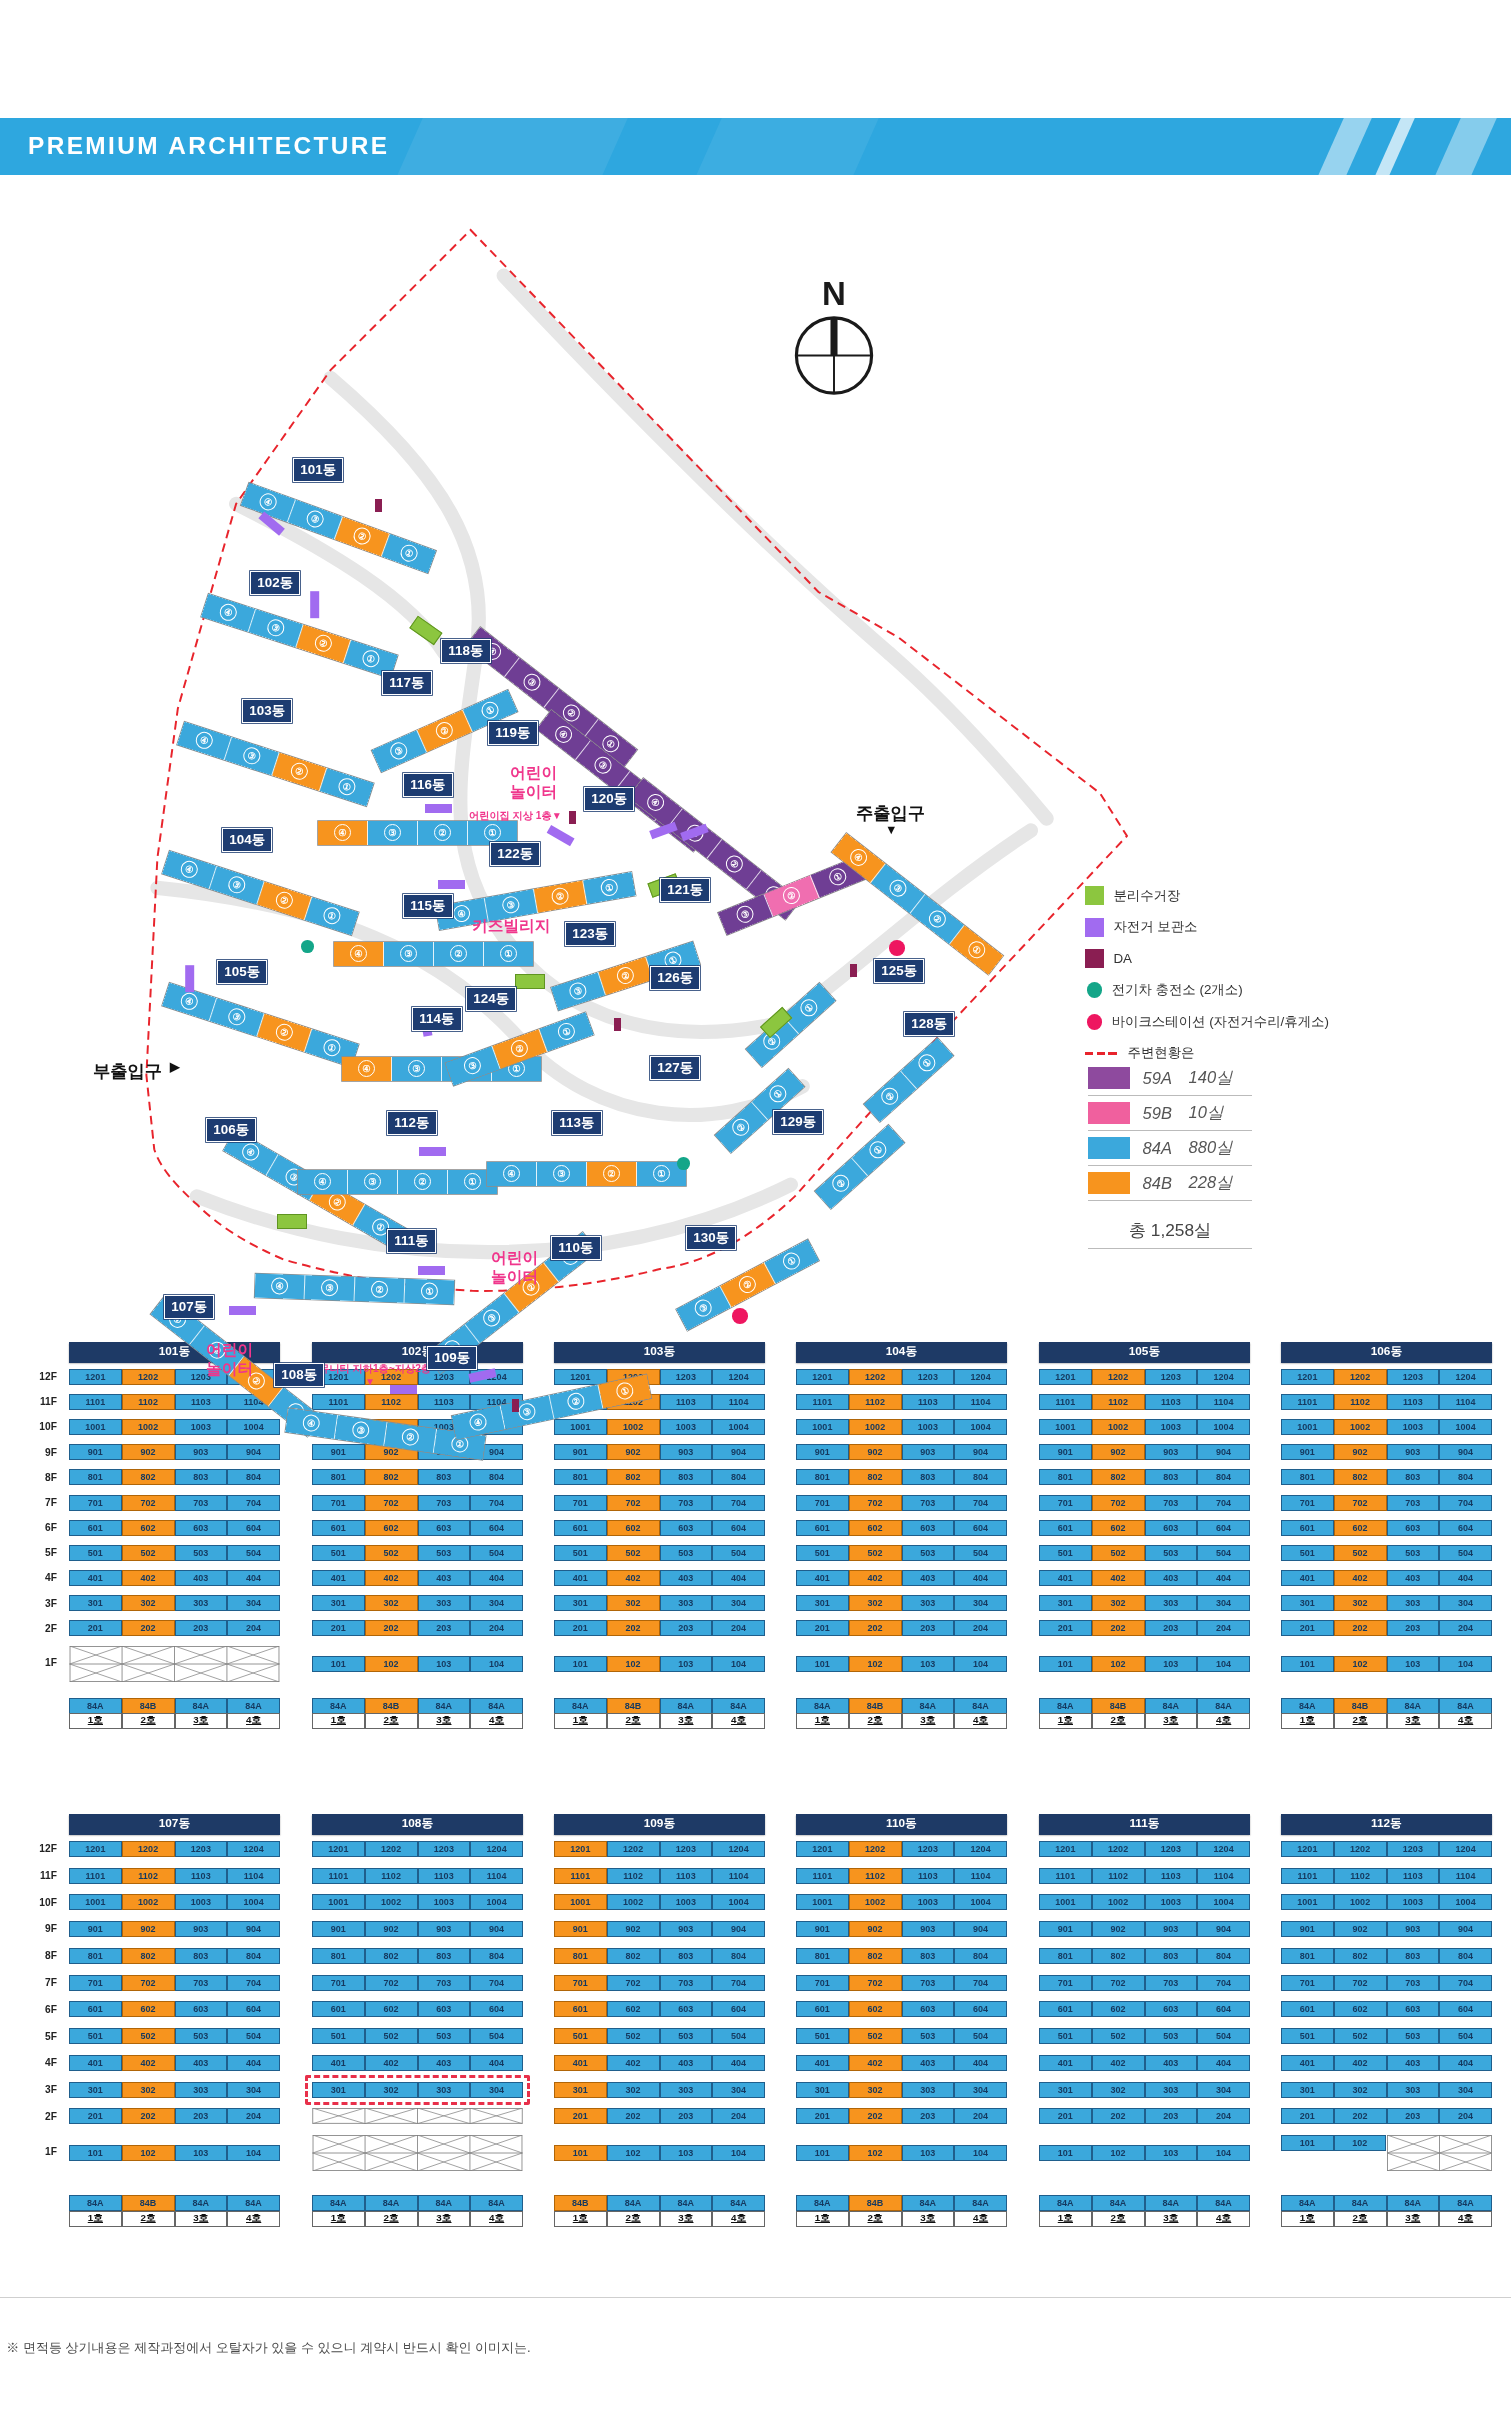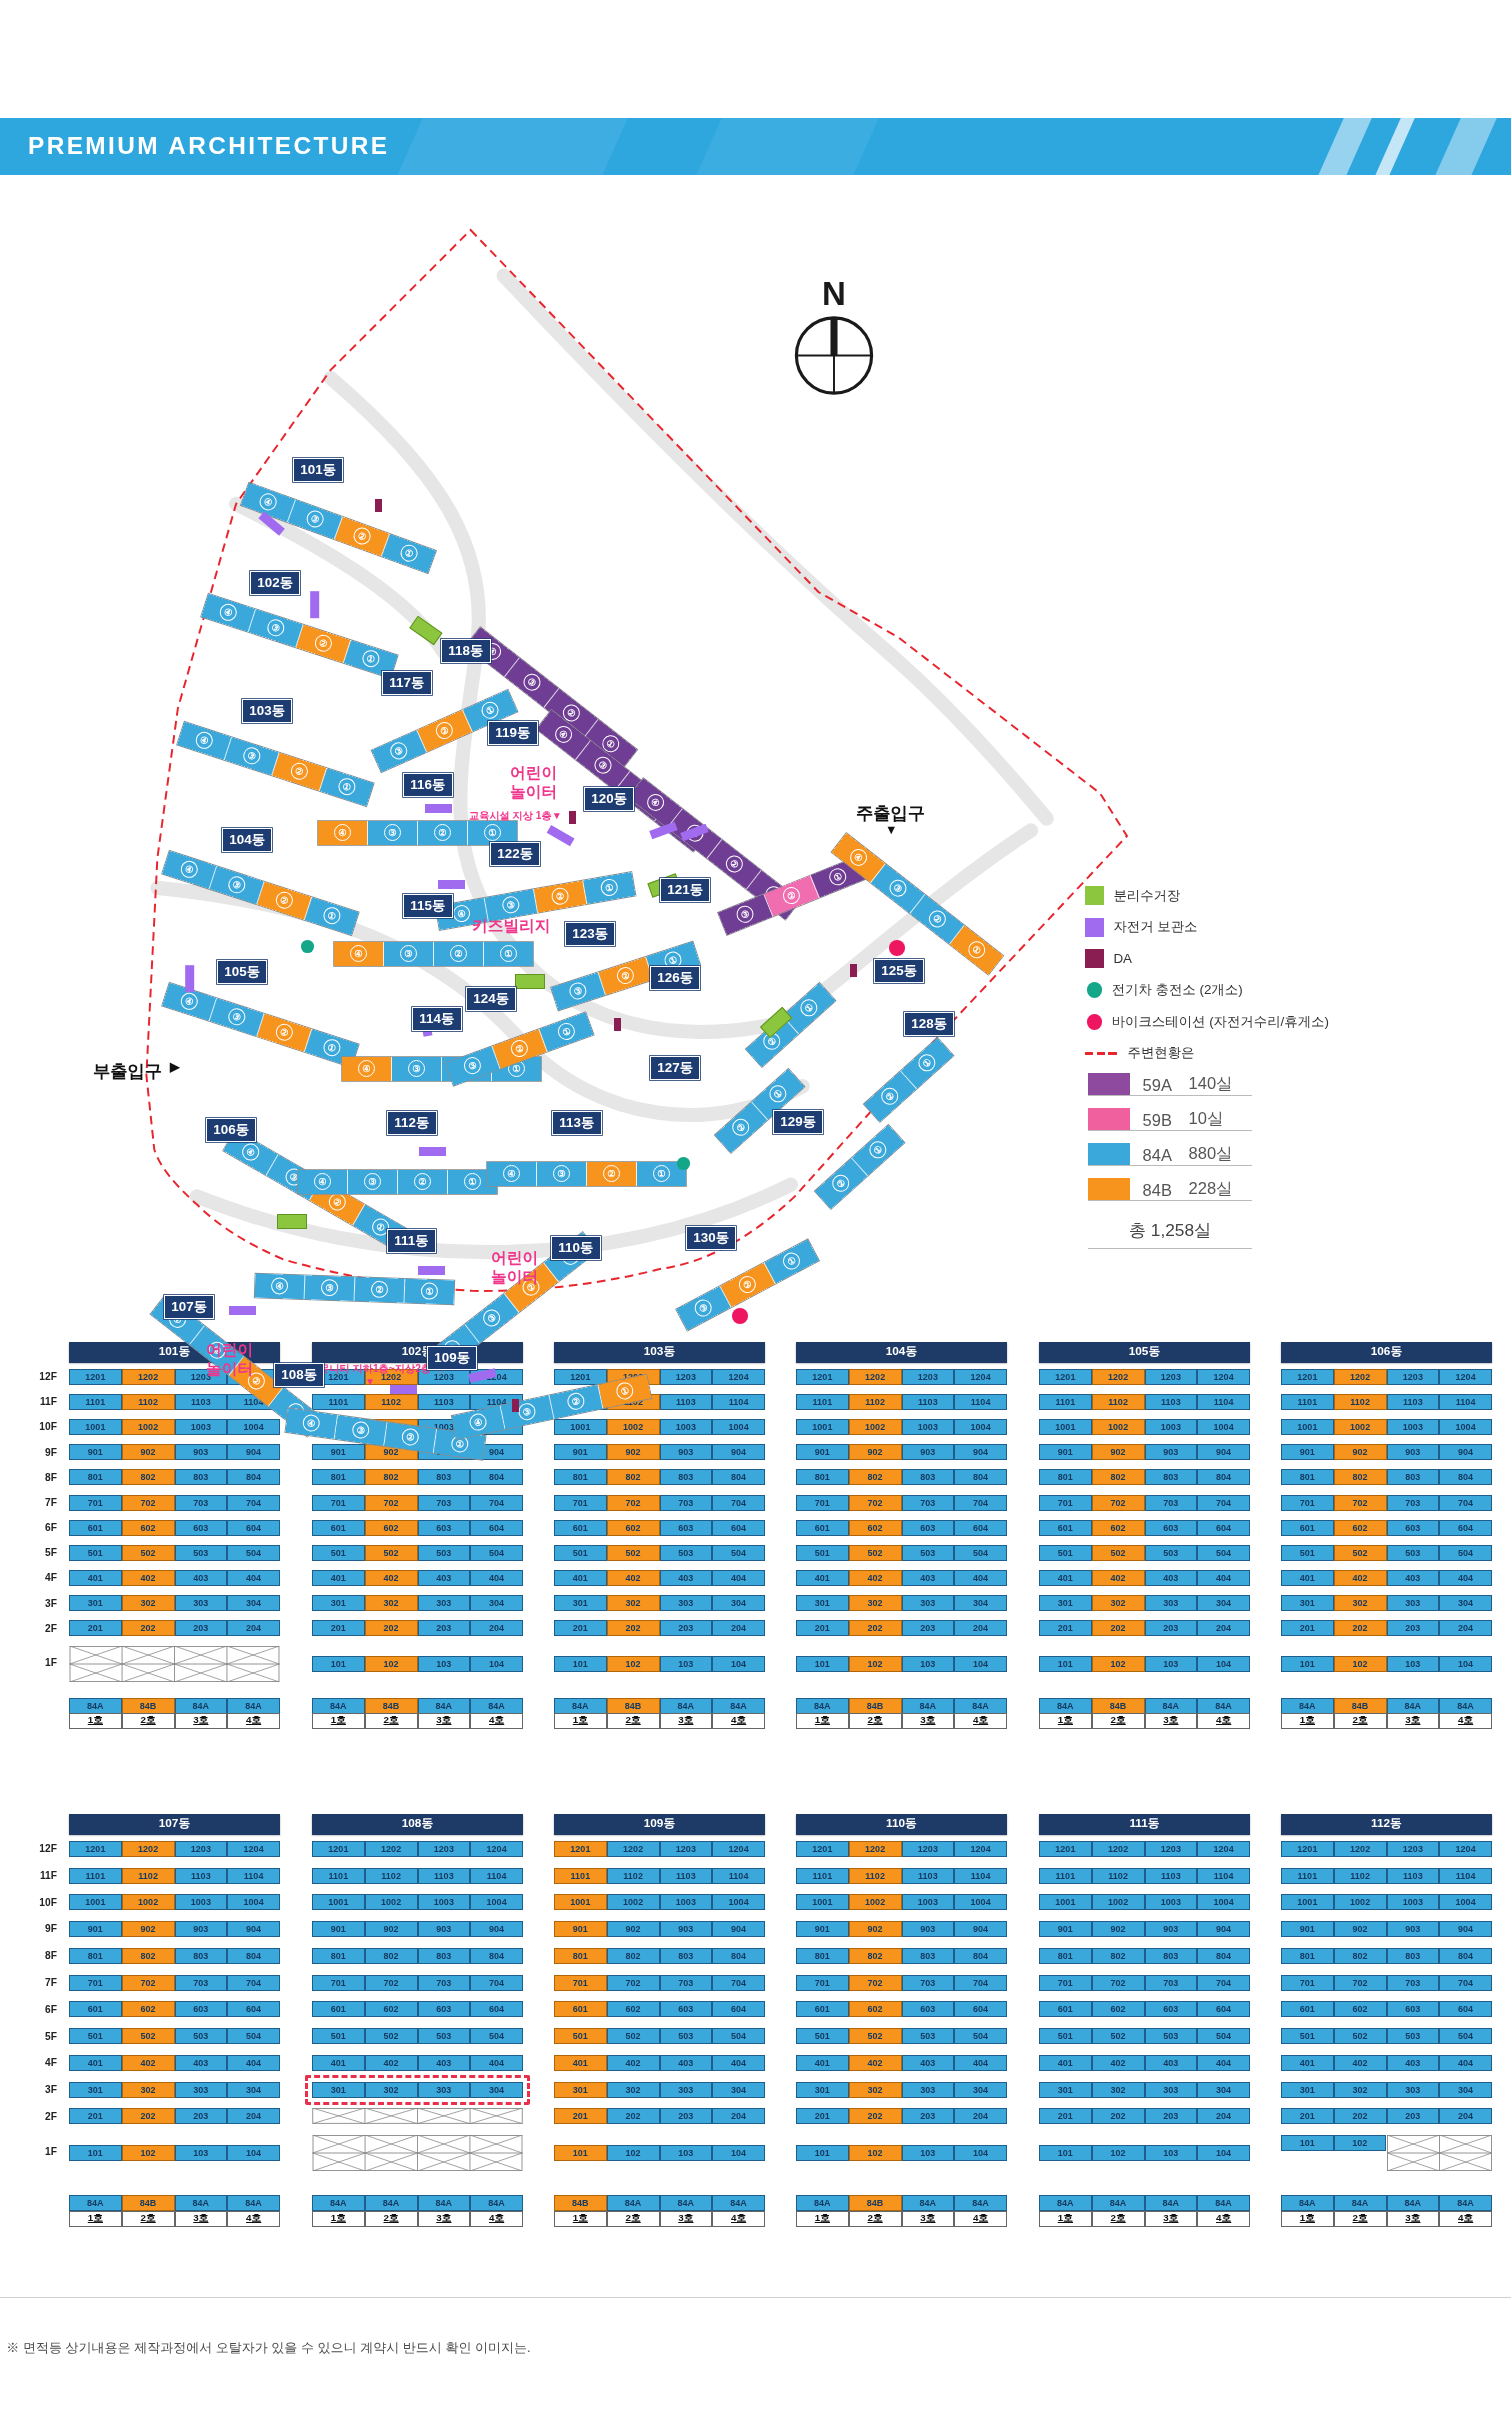--- a/index.html
+++ b/index.html
@@ -29,21 +29,21 @@
         font-weight:700;display:flex;align-items:center;justify-content:center;}
   .poi{position:absolute;color:#F0368C;font-weight:700;text-align:center;white-space:pre-line;z-index:5;}
   .entrance{position:absolute;color:#111;font-weight:700;font-size:17.3px;z-index:6;white-space:nowrap;}
   .marker{position:absolute;z-index:5;}
   
   #legend{position:absolute;left:1085px;top:880px;z-index:7;}
   .leg-item{display:flex;align-items:center;height:31.5px;}
   .leg-swatch{width:19px;height:19px;margin-right:9.4px;flex:0 0 auto;}
   .leg-label{font-size:13.4px;color:#333;}
   #legend-units{position:absolute;left:1088px;top:1061px;width:164px;z-index:7;}
-  .unit-row{display:flex;align-items:flex-end;height:34px;border-bottom:0.8px solid #BBB;}
+  .unit-row{display:flex;align-items:center;height:34px;border-bottom:0.8px solid #BBB;font-style:italic;}
   .unit-swatch{width:42px;height:22px;margin-right:12.6px;}
   .unit-type{font-size:16.5px;color:#555;width:46px;}
   .unit-count{font-size:16.5px;color:#555;}
   #legend-total{border-bottom:0.8px solid #BBB;height:36px;display:flex;align-items:center;
         justify-content:center;font-size:17.3px;color:#444;margin-top:11px;}
   
   .grid-header{position:absolute;width:211px;height:20.5px;background:#1E3A66;color:#fff;font-size:11.8px;
         font-weight:700;display:flex;align-items:center;justify-content:center;box-shadow:0 0.8px 1.6px rgba(0,0,0,.4);}
   .floor-row{position:absolute;width:211px;height:15.7px;display:grid;grid-template-columns:repeat(4,1fr);}
   .ucell{display:flex;align-items:center;justify-content:center;font-size:9px;font-weight:700;
@@ -504,21 +504,21 @@
         </div>
         <div class="bld-seg" style="background:#F7941E;">
           <div class="seg-num" style="">②</div>
         </div>
         <div class="bld-seg" style="background:#3BA8DC;">
           <div class="seg-num" style="">①</div>
         </div>
       </div>
       <div class="bld-label" style="left:686px;top:1226px;">130동</div>
       <div class="poi" style="left:510px;top:763px;font-size:15.7px;line-height:19px;">어린이<br>놀이터</div>
-      <div class="poi" style="left:469px;top:809px;font-size:10.2px;line-height:13.4px;">교육시설 지상 1층▼</div>
+      <div class="poi" style="left:469px;top:809px;font-size:10.2px;line-height:13.4px;">어린이집 지상 1층▼</div>
       <div class="poi" style="left:472px;top:916px;font-size:15.7px;line-height:19px;">키즈빌리지</div>
       <div class="poi" style="left:491px;top:1248px;font-size:15.7px;line-height:19px;">어린이<br>놀이터</div>
       <div class="poi" style="left:206px;top:1340px;font-size:15.7px;line-height:19px;">어린이<br>놀이터</div>
       <div class="poi" style="left:309px;top:1362px;font-size:10.2px;line-height:13.4px;">커뮤니티 지하1층~지상2층<br>▼</div>
       <div class="entrance" style="left:856px;top:801px;">주출입구</div>
       <div class="entrance" style="left:885px;top:823px;font-size:12.6px;">▼</div>
       <div class="entrance" style="left:93px;top:1059px;">부출입구</div>
       <div class="entrance" style="left:170px;top:1059px;font-size:12.6px;">▶</div>
       <div class="marker" style="left:277px;top:1214px;width:28px;height:12.6px;background:#8CC63F;border:0.8px solid #5F9421;transform:rotate(0deg);"></div>
       <div class="marker" style="left:649px;top:878px;width:28px;height:12.6px;background:#8CC63F;border:0.8px solid #5F9421;transform:rotate(-20deg);"></div>

